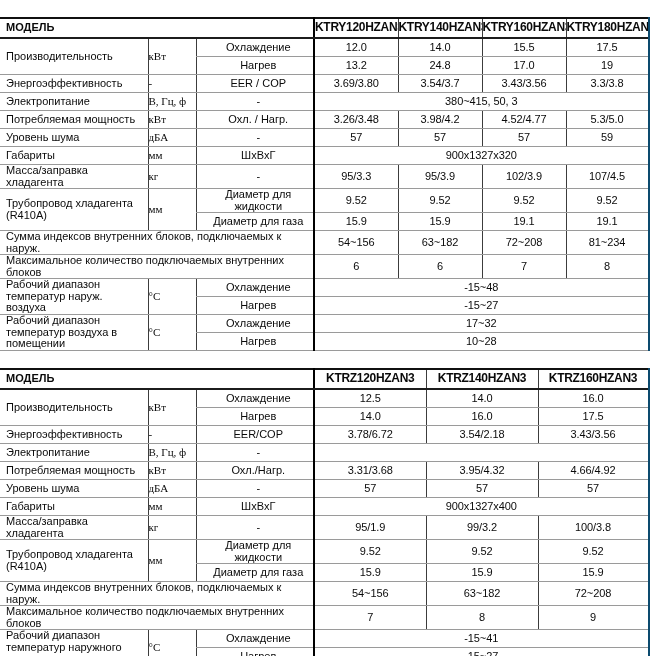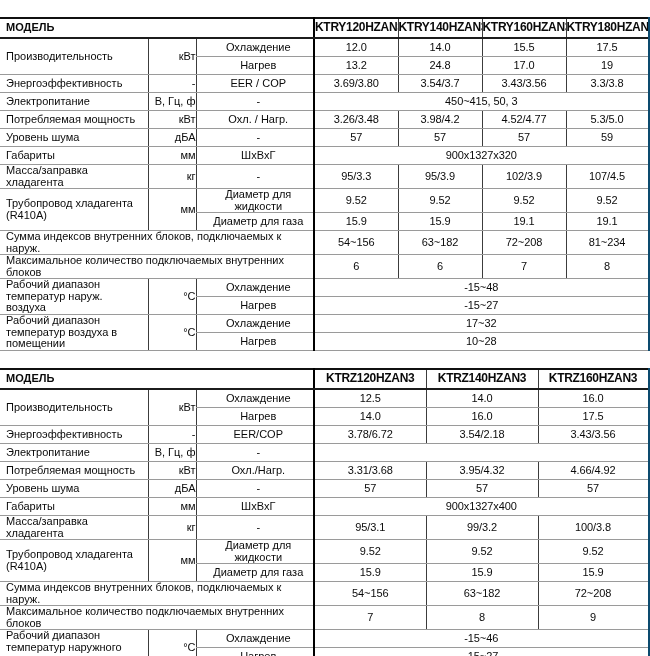--- a/index.html
+++ b/index.html
@@ -20,21 +20,21 @@
     padding-left:24px;
   }
   td {
     height:17px; font-size:11px; line-height:11.5px; padding:0;
     border-bottom:1px solid #9a9a9a; overflow:hidden;
     vertical-align:middle; color:#0a0a0a;
   }
   tr.hdr td { border-bottom:2px solid #1c1c1c; font-weight:bold; height:18px; }
   tr.hdr td.val { font-size:12px; letter-spacing:-0.3px; }
   td.lbl  { text-align:left; padding-left:6px; padding-right:2px; }
-  td.unit { text-align:right; border-left:1px solid #3c3c3c; }
+  td.unit { text-align:left; border-left:1px solid #3c3c3c;font-family:Liberation Serif, serif; }
   td.sub  { text-align:center; padding-left:7px; border-left:1px solid #3c3c3c; }
   td.val  { text-align:center; border-left:1px solid #3c3c3c; letter-spacing:-0.1px; }
   td.vf   { border-left:2px solid #000000; }
 </style>
 </head>
 <body>
 
 <div class="page">
 
   <table class="spec">
@@ -77,21 +77,21 @@
           <td class="sub">EER / COP</td>
           <td class="val vf">3.69/3.80</td>
           <td class="val">3.54/3.7</td>
           <td class="val">3.43/3.56</td>
           <td class="val">3.3/3.8</td>
         </tr>
         <tr>
           <td class="lbl">Электропитание</td>
           <td class="unit">В, Гц, ф</td>
           <td class="sub">-</td>
-          <td colspan="4" class="val vf">450~415, 50, 3</td>
+          <td colspan="4" class="val vf">380~415, 50, 3</td>
         </tr>
         <tr>
           <td class="lbl">Потребляемая мощность</td>
           <td class="unit">кВт</td>
           <td class="sub">Охл. / Нагр.</td>
           <td class="val vf">3.26/3.48</td>
           <td class="val">3.98/4.2</td>
           <td class="val">4.52/4.77</td>
           <td class="val">5.3/5.0</td>
         </tr>
@@ -235,21 +235,21 @@
         <tr>
           <td class="lbl">Габариты</td>
           <td class="unit">мм</td>
           <td class="sub">ШхВхГ</td>
           <td colspan="3" class="val vf">900x1327x400</td>
         </tr>
         <tr>
           <td class="lbl">Масса/заправка хладагента</td>
           <td class="unit">кг</td>
           <td class="sub">-</td>
-          <td class="val vf">95/3.1</td>
+          <td class="val vf">95/1.9</td>
           <td class="val">99/3.2</td>
           <td class="val">100/3.8</td>
         </tr>
         <tr>
           <td rowspan="2" class="lbl">Трубопровод хладагента (R410A)</td>
           <td rowspan="2" class="unit">мм</td>
           <td class="sub">Диаметр для жидкости</td>
           <td class="val vf">9.52</td>
           <td class="val">9.52</td>
           <td class="val">9.52</td>
@@ -269,21 +269,21 @@
         <tr>
           <td colspan="3" class="lbl">Максимальное количество подключаемых внутренних блоков</td>
           <td class="val vf">7</td>
           <td class="val">8</td>
           <td class="val">9</td>
         </tr>
         <tr>
           <td rowspan="2" class="lbl">Рабочий диапазон температур наружного воздуха</td>
           <td rowspan="2" class="unit">°C</td>
           <td class="sub">Охлаждение</td>
-          <td colspan="3" class="val vf">-15~46</td>
+          <td colspan="3" class="val vf">-15~41</td>
         </tr>
         <tr>
           <td class="sub">Нагрев</td>
           <td colspan="3" class="val vf">-15~27</td>
         </tr>
       </tbody>
   </table>
 </div>
 
 </body></html>

